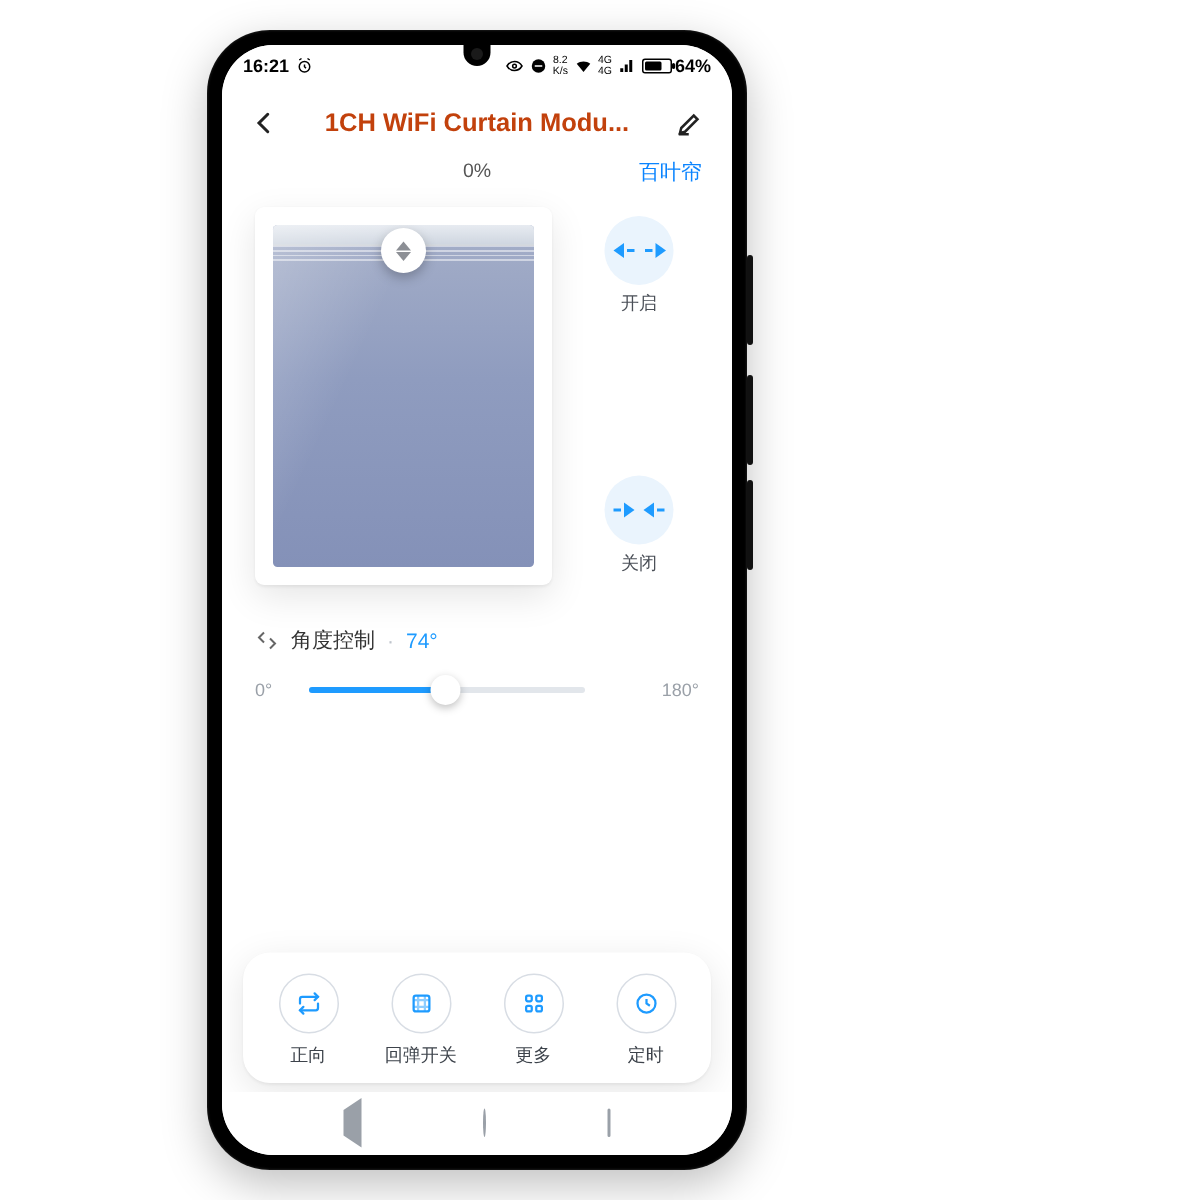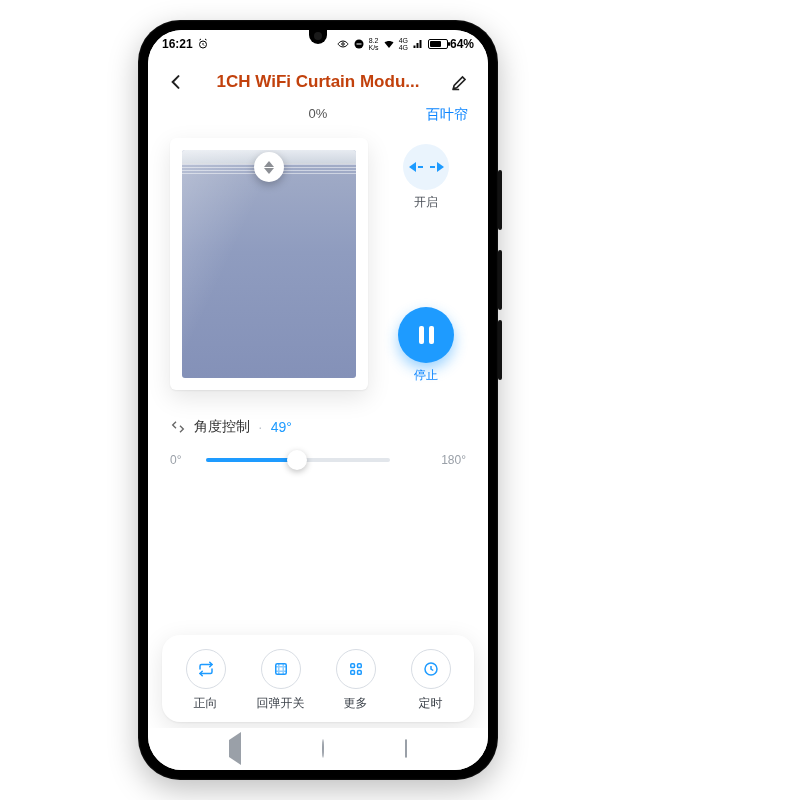--- a/index.html
+++ b/index.html
@@ -272,43 +272,46 @@
                 <span class="open-glyph">
                     <span class="arrL"></span>
                     <span class="stem"></span>
                     <span style="width:3px"></span>
                     <span class="stem"></span>
                     <span class="arrR"></span>
                   </span>
               </div>
               <span class="lbl">开启</span>
             </div>
-            <div class="ctl active">
-              <div class="circ big solid">
-                <span class="pause-glyph">
-                    <span></span>
-                    <span></span>
+            <div class="ctl">
+              <div class="circ">
+                <span class="close-glyph">
+                    <span class="stem"></span>
+                    <span class="arrR"></span>
+                    <span style="width:2px"></span>
+                    <span class="arrL"></span>
+                    <span class="stem"></span>
                   </span>
               </div>
-              <span class="lbl">停止</span>
+              <span class="lbl">关闭</span>
             </div>
           </div>
         </div>
 
         <div class="angle-sec">
           <div class="angle-head">
             <span class="angle-icon">
               <svg viewBox="0 0 24 24" width="16" height="16" fill="none" stroke="currentColor" stroke-width="2">
                   <polyline points="9 4 4 9 9 14"></polyline>
                   <polyline points="15 10 20 15 15 20"></polyline>
                 </svg>
             </span>
             <span>角度控制</span>
             <span class="dot">·</span>
-            <span class="val">49°</span>
+            <span class="val">74°</span>
           </div>
           <div class="slider-row">
             <span class="end">0°</span>
             <div class="slider">
               <div class="track"></div>
               <div class="track-fill"></div>
               <div class="thumb"></div>
             </div>
             <span class="end right">180°</span>
           </div>

